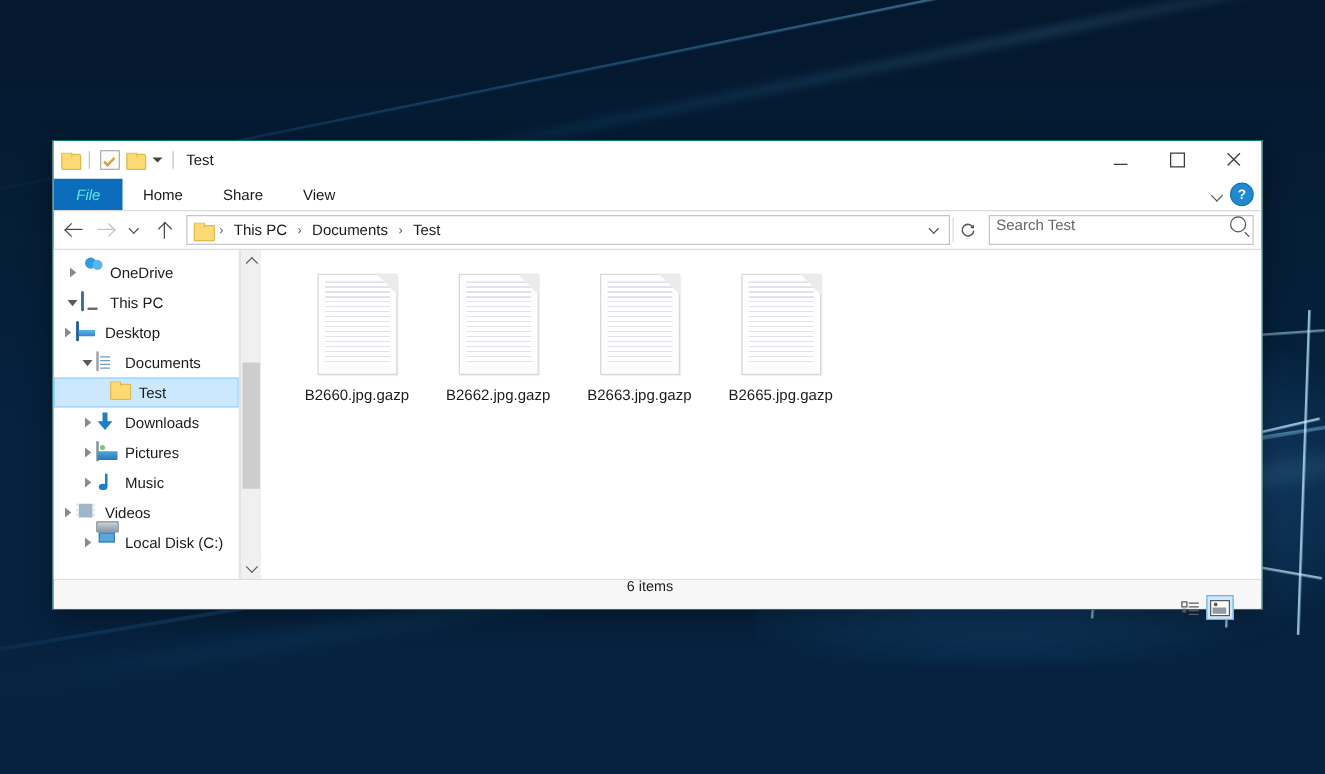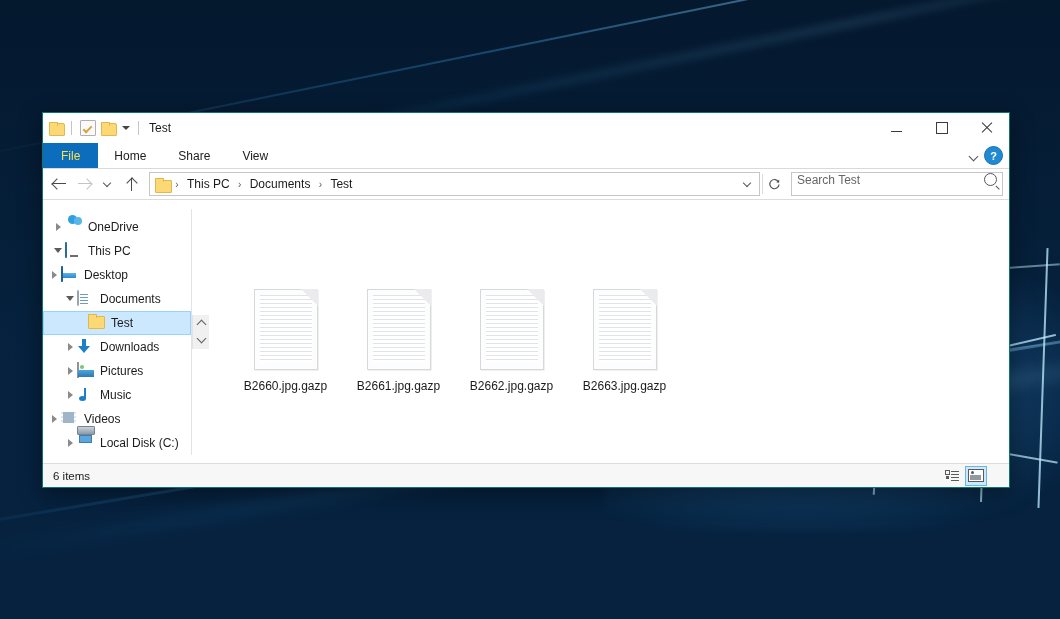--- a/index.html
+++ b/index.html
@@ -119,21 +119,21 @@
     display:flex; align-items:stretch;
     background:#ffffff;
     border-bottom: 1px solid #d9d9d9;
     position: relative;
   }
   .rtab {
     display:flex; align-items:center; padding:0 16px;
     font-size:12px; color:#1b1b1b;
   }
   .rtab.file {
-    background:#0c6dbd; color:#fde047; padding:0 18px;
+    background:#0c6dbd; color:#5eead4; padding:0 18px;font-style:italic;
   }
   .ribbon-right { margin-left:auto; display:flex; align-items:center; gap:4px; padding-right:6px;}
   .chev-down {
     width:12px;height:12px; position:relative;
   }
   .chev-down::after{
     content:""; position:absolute; left:2px; top:3px;
     width:6px;height:6px; border-right:1.4px solid #555; border-bottom:1.4px solid #555;
     transform: rotate(45deg);
   }
@@ -223,21 +223,21 @@
   .search-ph { flex:1; color:#666; font-size:12px; }
   .mag {
     width:11px;height:11px;border:1.3px solid #555;border-radius:50%;position:relative;
   }
   .mag::after {
     content:""; position:absolute; right:-4px; bottom:-3px; width:5px;height:1.3px;
     background:#555; transform: rotate(45deg);
   }
 
   
-  .wbody { flex:1; display:flex; min-height:0; background:#fff;align-items:center; }
+  .wbody { flex:1; display:flex; min-height:0; background:#fff; }
   .sidebar {
     width: 148px; min-width:148px;
     background:#ffffff;
     border-right:1px solid #e3e3e3;
     position:relative;
     display:flex; flex-direction:column;
     overflow:hidden;
   }
   .tree { flex:1; padding-top:6px; }
   .trow {
@@ -419,21 +419,21 @@
     white-space:nowrap;
   }
 
   
   .statusbar {
     height:23px; min-height:23px;
     border-top:1px solid #dcdcdc;
     background:#f7f7f7;
     display:flex; align-items:center;
     padding:0 22px 0 10px;
-    font-size:11.5px; color:#1b1b1b;
+    font-size:11.5px; color:#1b1b1b;flex-direction:column;
   }
   .status-views { margin-left:auto; display:flex; align-items:center; gap:2px; }
   .viewbtn {
     width:20px;height:18px;display:flex;align-items:center;justify-content:center;
     border:1px solid transparent;
   }
   .viewbtn.active { border:1px solid #6fb3e0; background:#cce8ff; }
   .vb-details { position:relative; width:14px;height:11px;}
   .vb-details::before{
     content:""; position:absolute;left:0;top:0;width:3px;height:3px;
@@ -651,29 +651,20 @@
           <div class="fileitem">
             <div class="doc-icon-wrap">
               <div class="doc-icon">
                 <div class="doc-lines"></div>
                 <div class="doc-fold"></div>
               </div>
             </div>
             <div class="fname">B2660.jpg.gazp</div>
           </div>
 
-          <div class="fileitem">
-            <div class="doc-icon-wrap">
-              <div class="doc-icon">
-                <div class="doc-lines"></div>
-                <div class="doc-fold"></div>
-              </div>
-            </div>
-            <div class="fname">B2661.jpg.gazp</div>
-          </div>
 
           <div class="fileitem">
             <div class="doc-icon-wrap">
               <div class="doc-icon">
                 <div class="doc-lines"></div>
                 <div class="doc-fold"></div>
               </div>
             </div>
             <div class="fname">B2662.jpg.gazp</div>
           </div>
@@ -682,20 +673,29 @@
             <div class="doc-icon-wrap">
               <div class="doc-icon">
                 <div class="doc-lines"></div>
                 <div class="doc-fold"></div>
               </div>
             </div>
             <div class="fname">B2663.jpg.gazp</div>
           </div>
 
 
+          <div class="fileitem">
+            <div class="doc-icon-wrap">
+              <div class="doc-icon">
+                <div class="doc-lines"></div>
+                <div class="doc-fold"></div>
+              </div>
+            </div>
+            <div class="fname">B2665.jpg.gazp</div>
+          </div>
 
         </div>
       </div>
     </div>
 
     <div class="statusbar">
       <span>6 items</span>
       <div class="status-views">
         <div class="viewbtn">
             <span class="vb-details"></span>

